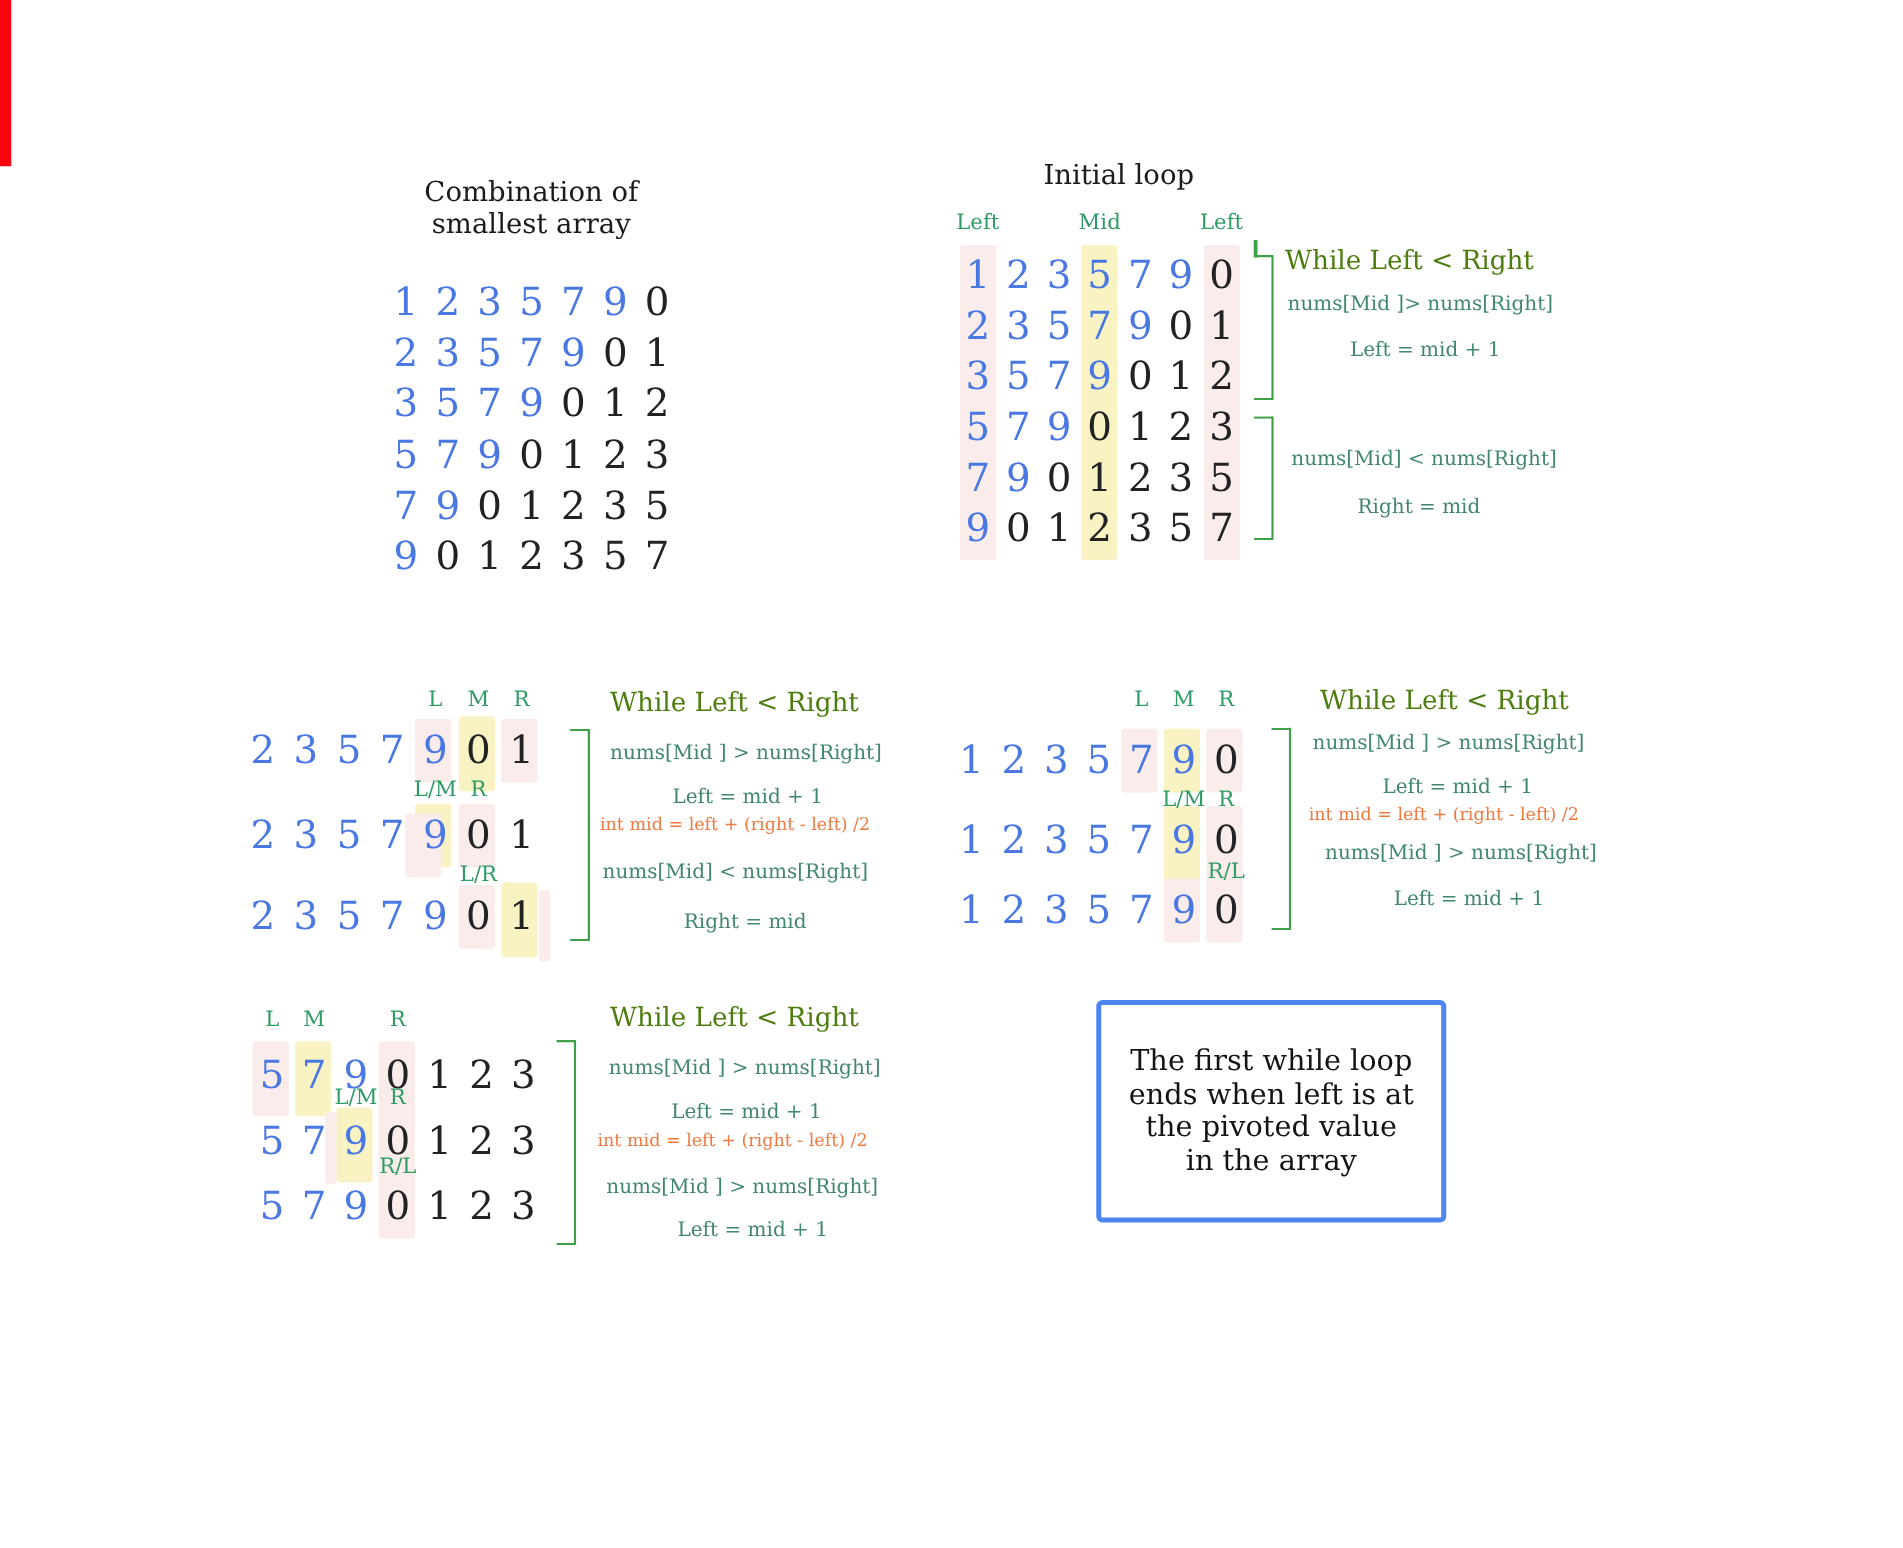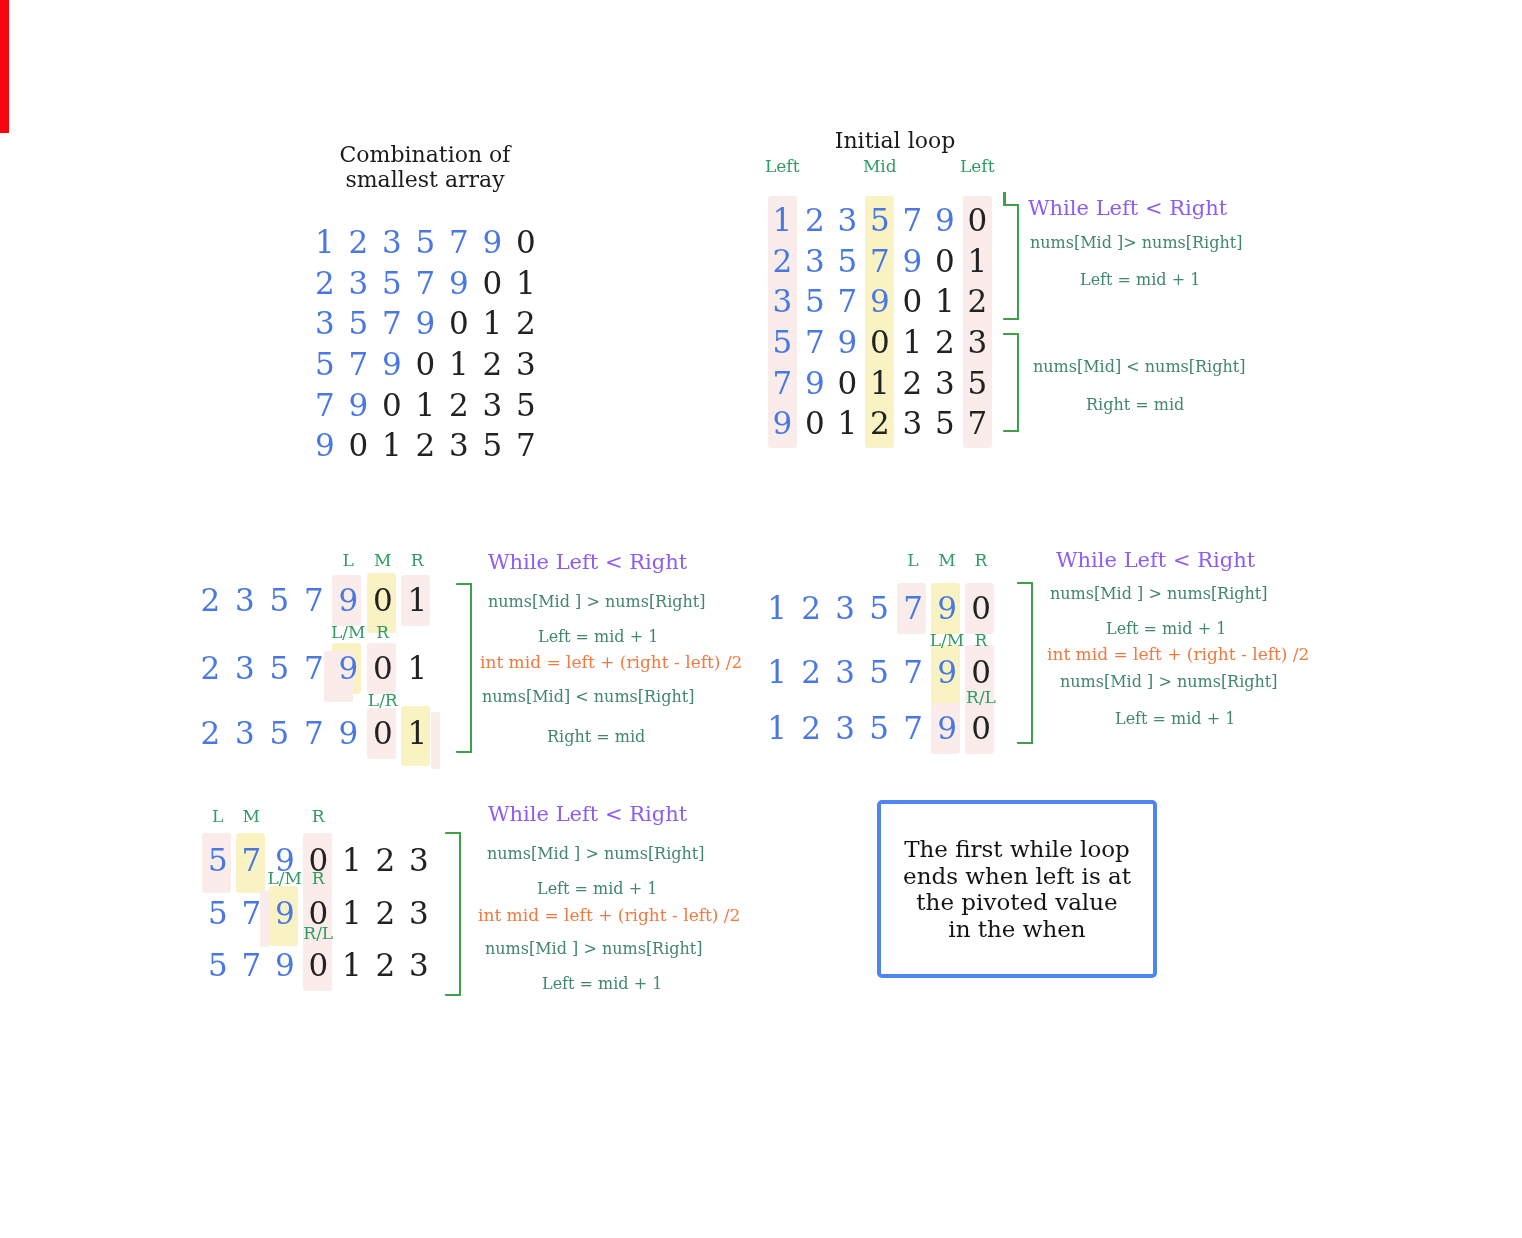--- a/index.html
+++ b/index.html
@@ -24,32 +24,32 @@
   .hl-sliver-right::after{content:"";position:absolute;right:-10px;top:6px;width:9px;height:95%;
       background:#f9eceb;border-radius:2px;}
   .hl-sliver-left::after{content:"";position:absolute;left:-9px;top:4px;width:9px;height:95%;
       background:#f9eceb;border-radius:2px;}
   
   .strip{position:absolute;width:29px;top:68px;height:252px;border-radius:3px;z-index:0;}
   
   .plabel{position:absolute;transform:translateX(-50%);font-size:17px;color:#2f9c64;white-space:nowrap;z-index:2;}
   
   .ann{position:absolute;white-space:nowrap;}
-  .ann-heading{font-size:21px;color:#8b5cf6;}
+  .ann-heading{font-size:21px;color:#4d7c0f;}
   .ann-code{font-size:16px;color:#41876b;}
-  .ann-orange{font-size:17px;color:#f0793f;}
+  .ann-orange{font-size:14px;color:#f0793f;}
   
   .bracket{position:absolute;width:14px;border:2.5px solid #3fa04a;border-left:none;border-radius:1px;background:transparent;}
   .bracket-riser{position:absolute;width:2.5px;background:#3fa04a;}
   
   #combo-block{left:300px;top:142px;width:250px;}
   #combo-rows{position:absolute;left:8px;top:80px;--cw:33.5px;}
   #initial-block{left:762px;top:128px;width:420px;height:330px;}
   #initial-title{position:absolute;left:28px;top:0;width:210px;}
-  #initial-pointers{position:absolute;left:4px;top:28px;width:240px;height:22px;}
+  #initial-pointers{position:absolute;left:4px;top:40px;width:240px;height:22px;}
   #initial-rows{position:absolute;left:4px;top:72px;--cw:32.5px;}
   #initial-b1{left:1003px;top:204px;height:112px;}
   #initial-b1r{left:1003px;top:192px;height:14px;}
   #initial-b2{left:1003px;top:333px;height:95px;}
   #initial-ann{left:1026px;top:190px;width:300px;height:240px;}
   #step1-block{left:193px;top:548px;width:290px;height:240px;--cw:34.5px;}
   #step2-block{left:760px;top:548px;width:290px;height:240px;--cw:34px;}
   #step3-block{left:201px;top:800px;width:290px;height:240px;--cw:33.5px;}
   .subrow{position:absolute;left:0;width:100%;height:20px;}
   #step1-bracket{left:456px;top:583px;height:166px;}
@@ -366,18 +366,18 @@
       <div class="ann ann-orange" style="left: 0px; top: 105px;">int mid = left + (right - left) /2</div>
       <div class="ann ann-code" style="left: 7px; top: 139px;">nums[Mid ] &gt; nums[Right]</div>
       <div class="ann ann-code" style="left: 64px; top: 174px;">Left = mid + 1</div>
     </div>
 
   <div id="note-box" class="abs">
     <div id="note-lines">
         <div>The first while loop</div>
         <div>ends when left is at</div>
         <div>the pivoted value</div>
-        <div>in the when</div>
+        <div>in the array</div>
       </div>
   </div>
 
   <div id="green-dot" class="abs"></div>
 </div>
 
 </body></html>

